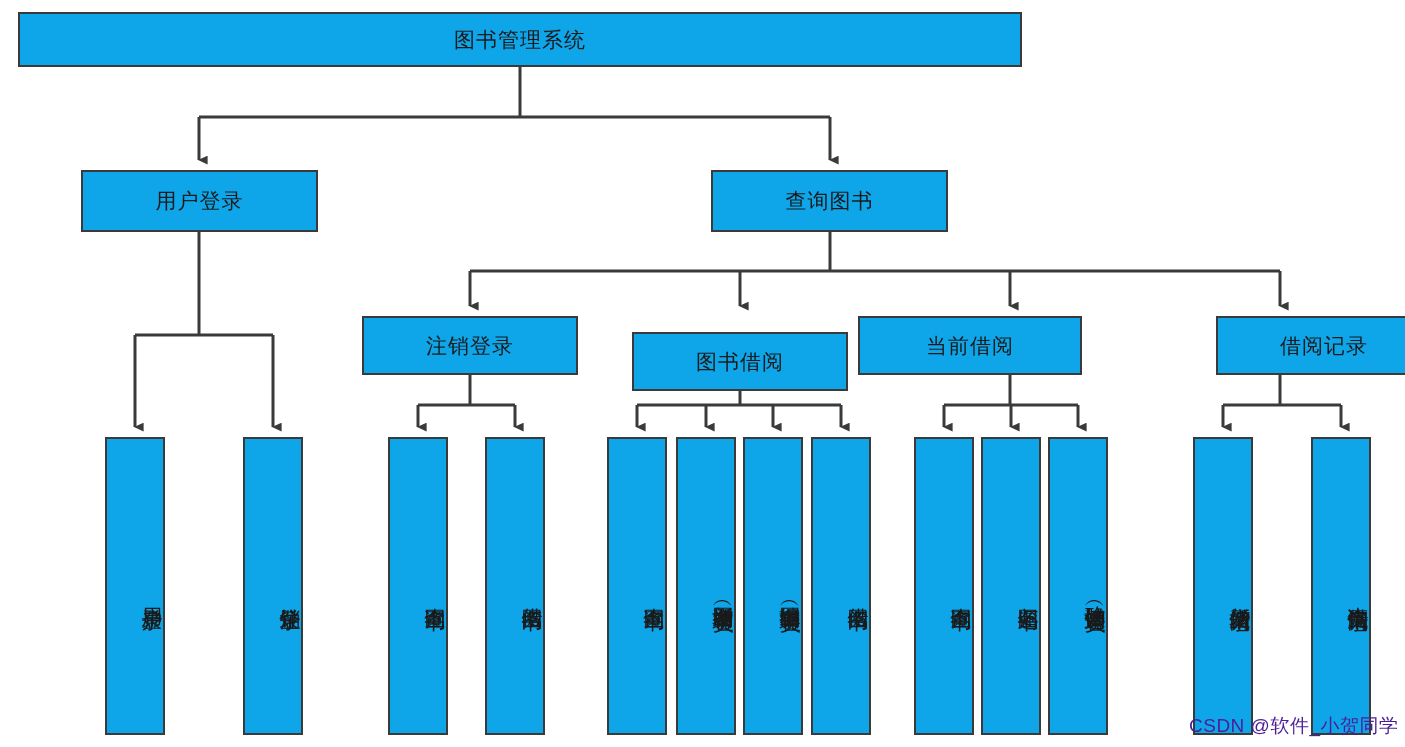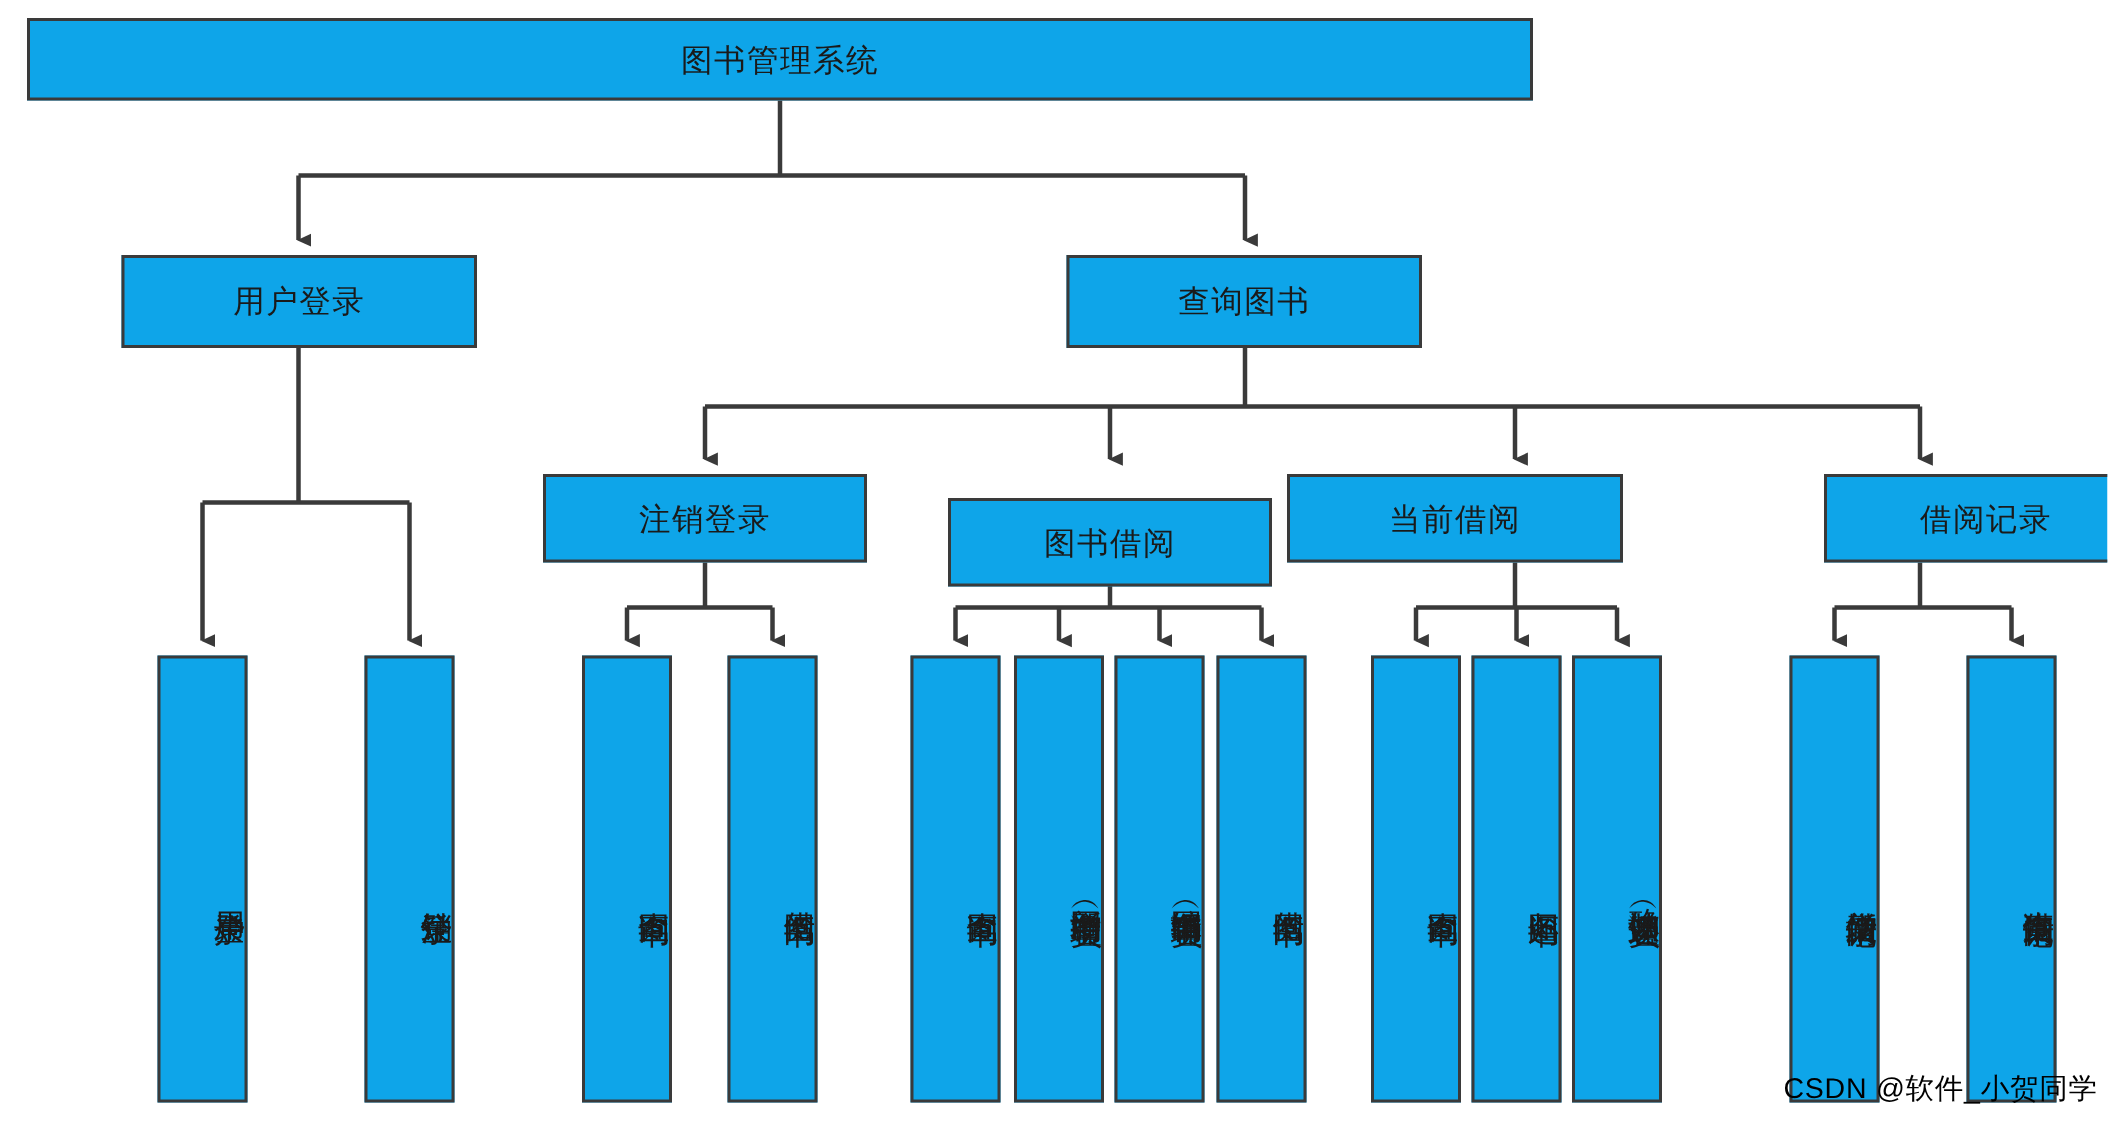--- a/index.html
+++ b/index.html
@@ -53,21 +53,21 @@
   }
   .node-v > span {
     writing-mode: vertical-rl;
     text-orientation: upright;
   }
   .watermark {
     position: absolute;
     left: 1189px;
     top: 713px;
     font-size: 19px;
-    color: #000000;
+    color: #4c1d95;
     white-space: nowrap;
     letter-spacing: 0.5px;
   }
 </style>
 </head>
 <body>
 
 <div id="canvas">
 
   <svg class="wires" viewBox="0 0 1405 747" xmlns="http://www.w3.org/2000/svg">

